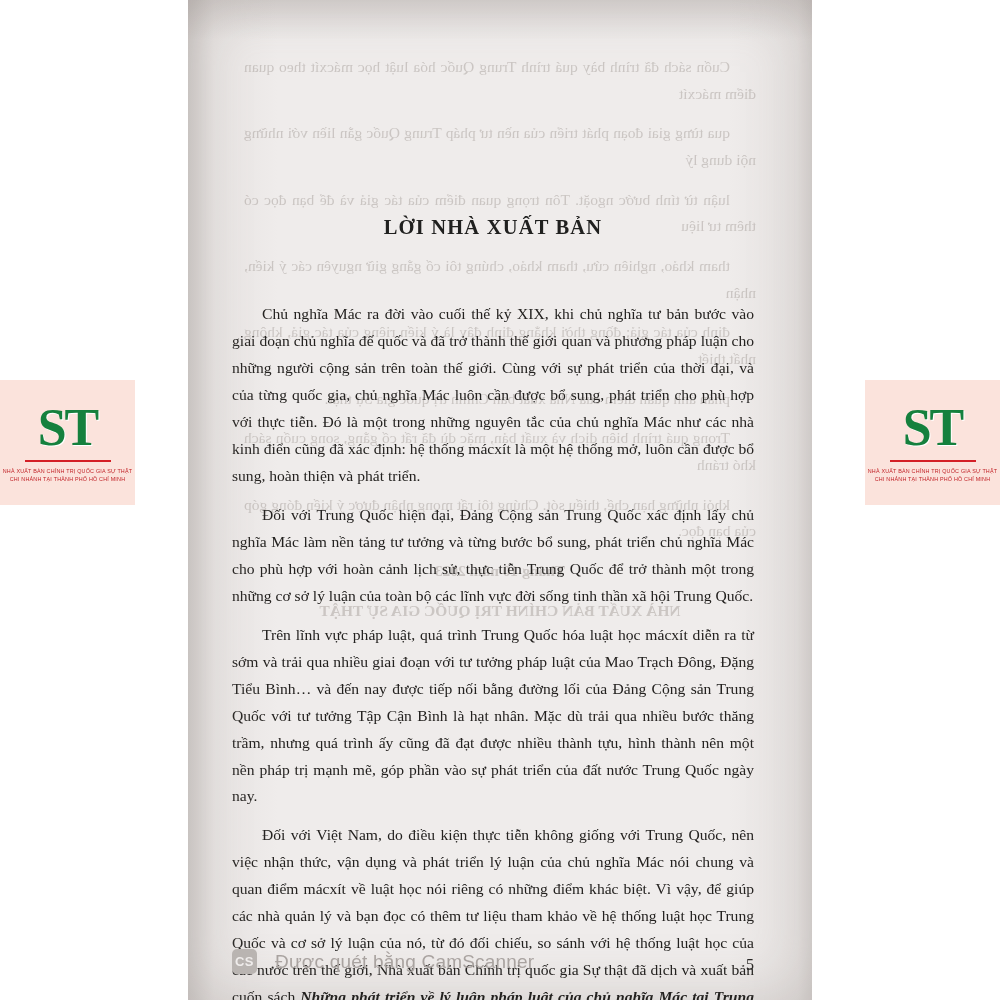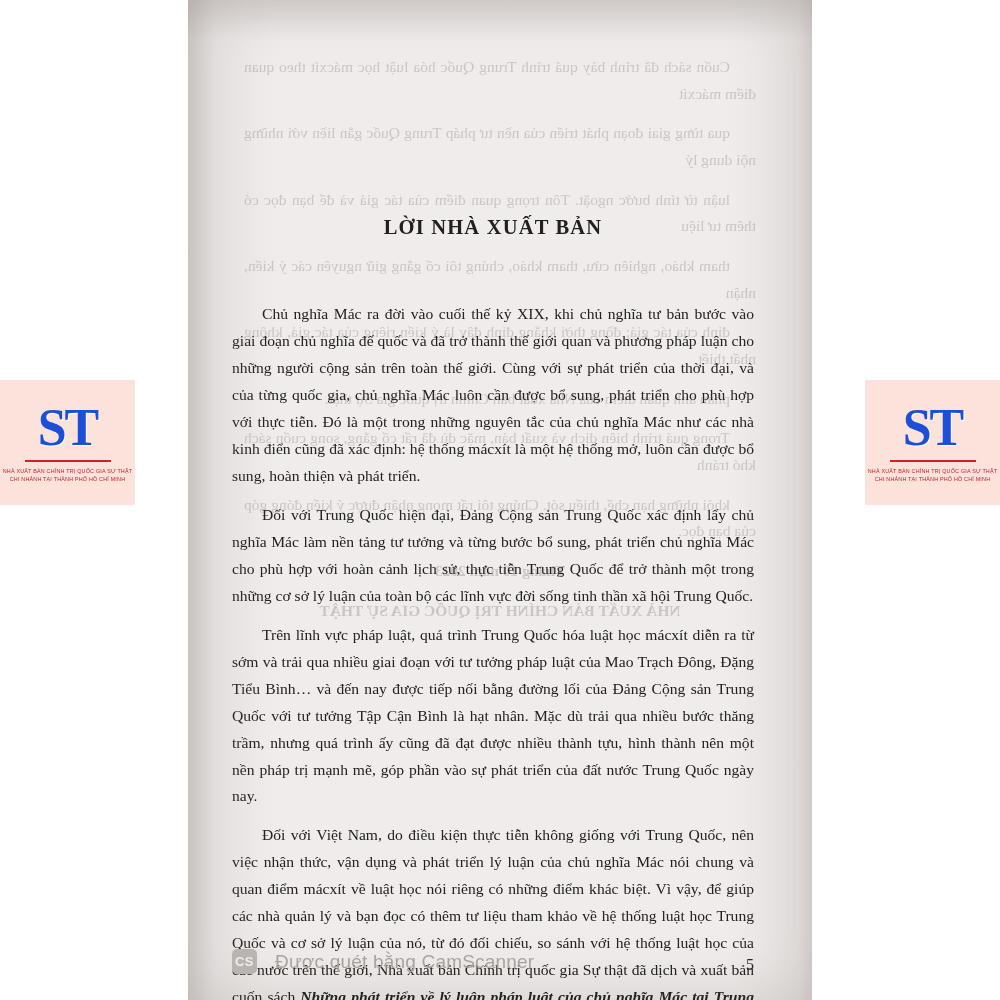--- a/index.html
+++ b/index.html
@@ -36,21 +36,21 @@
     justify-content: center;
   }
   .logo-badge.left  { left: 0px; }
   .logo-badge.right { right: 0px; }
 
   .logo-mark {
     font-family: "Liberation Serif", serif;
     font-weight: bold;
     font-size: 52px;
     line-height: 1;
-    color: #1d4ed8;
+    color: #15803d;
     letter-spacing: -2px;
     text-shadow: 1px 1px 0 #ffffff;
     margin-bottom: 6px;
   }
   .logo-rule {
     width: 86px;
     height: 2px;
     background: #d41f26;
     margin-bottom: 5px;
   }

